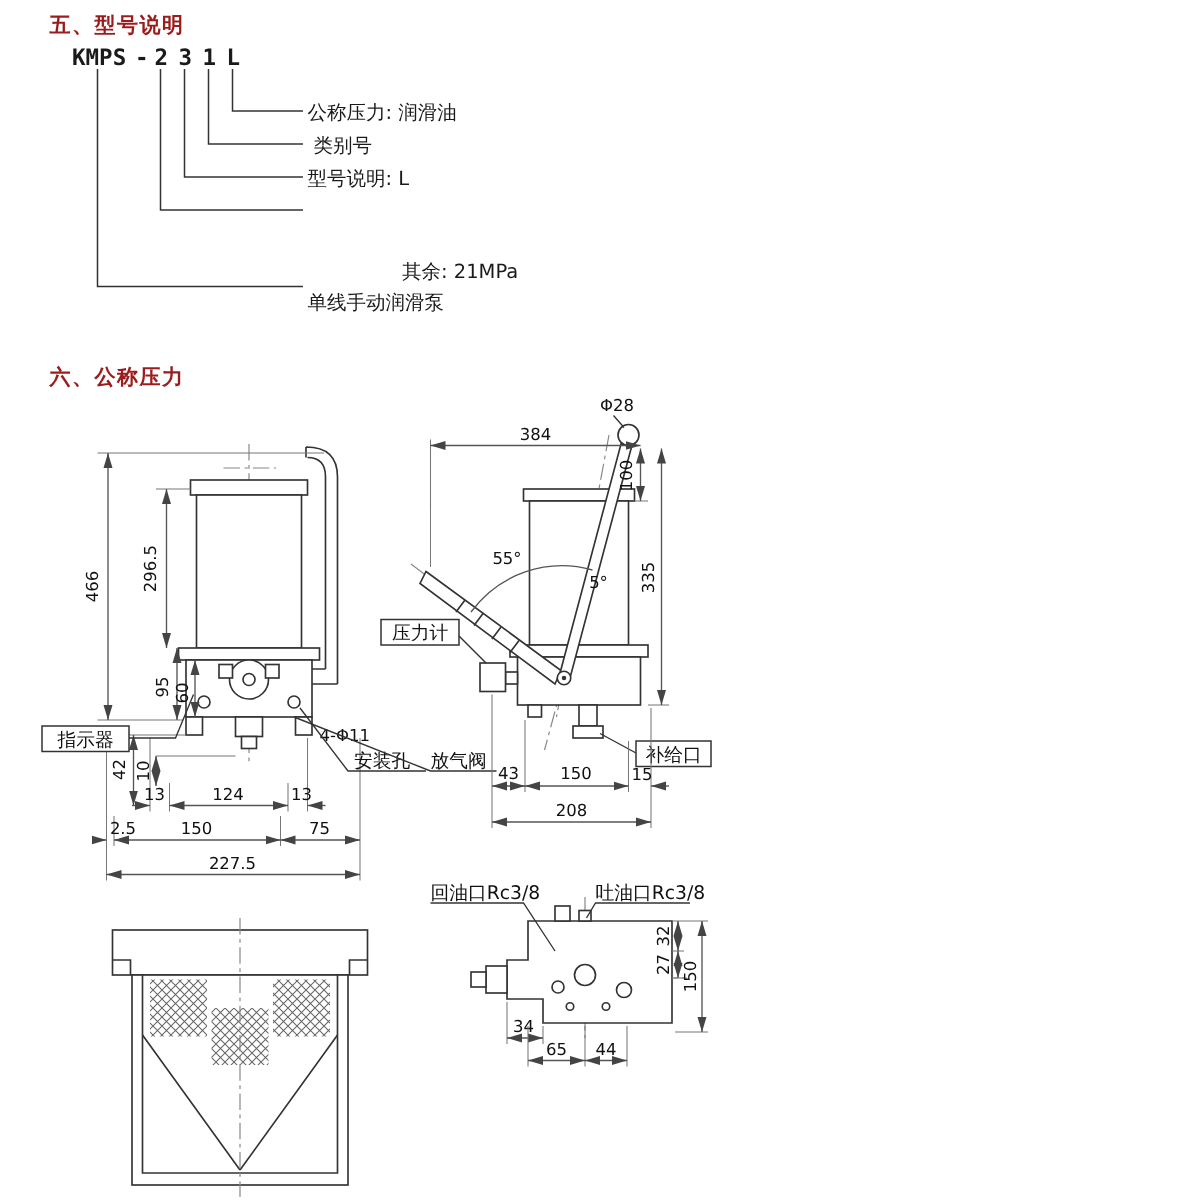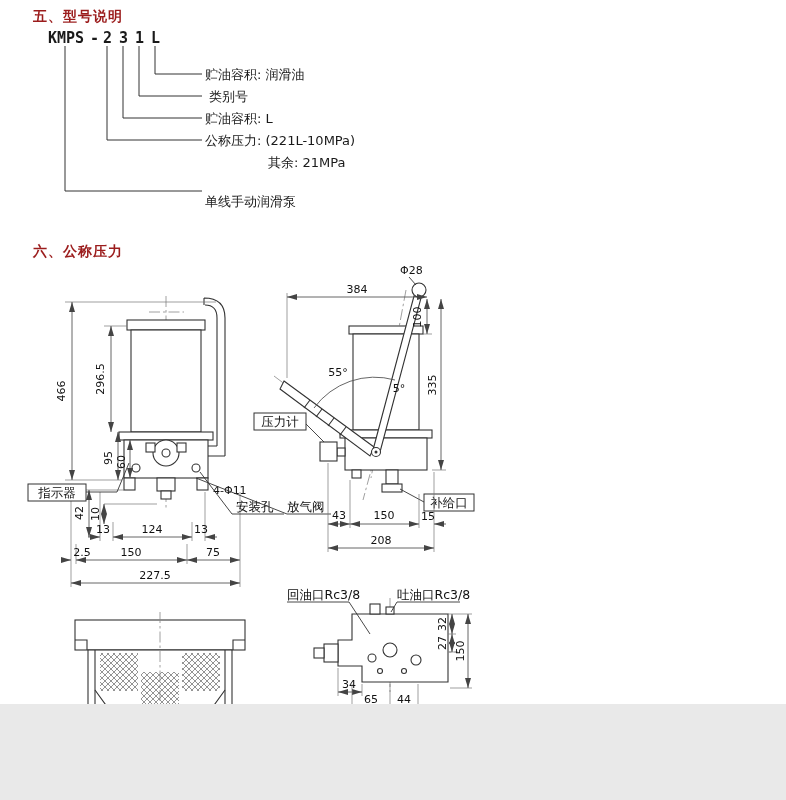--- a/index.html
+++ b/index.html
@@ -1,17 +1,17 @@
 <!DOCTYPE html>
 <html><head>
 <meta charset="utf-8">
 <style>
   * { margin:0; padding:0; box-sizing:border-box; }
   body { background:#e9e9e9; }
-  .page { position:relative; width:786px; height:704px; background:#ffffff;
+  .page { position:relative; width:786px; height:800px; background:#ffffff;
           font-family:"DejaVu Sans","Liberation Sans",sans-serif; overflow:hidden; margin:0 auto; }
   .sec-title { position:absolute; left:33px; font-size:14px; font-weight:bold;
                color:#9b1c1c; letter-spacing:1px; white-space:nowrap; }
   .code-part { position:absolute; top:29px; font-family:"DejaVu Sans Mono","Liberation Mono",monospace;
                font-size:15px; font-weight:bold; color:#1a1a1a; }
   .model-label { position:absolute; font-size:13px; color:#1a1a1a; white-space:nowrap; }
   svg { position:absolute; left:0; }
   svg text { font-family:"DejaVu Sans","Liberation Sans",sans-serif; font-size:11px; fill:#111; }
   svg text.cjk { font-size:12.5px; }
   .ol  { fill:none; stroke:#333; stroke-width:1.1; }
@@ -35,25 +35,24 @@
     <span class="code-part" style="left:103px">2</span>
     <span class="code-part" style="left:119px">3</span>
     <span class="code-part" style="left:135px">1</span>
     <span class="code-part" style="left:151px">L</span>
   </div>
 
   <svg style="top:0" width="786" height="230" viewBox="0 0 786 230">
     <path d="M65,46 V191 H202 M107,46 V140 H202 M123,46 V118 H202 M139,46 V96 H202 M155,46 V74 H202" fill="none" stroke="#333" stroke-width="1"></path>
   </svg>
 
-  <div class="model-label" style="left:205px; top:66px">贮油容积: 润滑油</div>
+  <div class="model-label" style="left:205px; top:66px">公称压力: 润滑油</div>
   <div class="model-label" style="left:209px; top:88px">类别号</div>
-  <div class="model-label" style="left:205px; top:110px">贮油容积: L</div>
-  <div class="model-label" style="left:205px; top:132px">公称压力: (221L-10MPa)</div>
-  <div class="model-label" style="left:268px; top:154px">其余: 21MPa</div>
+  <div class="model-label" style="left:205px; top:110px">型号说明: L</div>
+  <div class="model-label" style="left:268px; top:172px">其余: 21MPa</div>
   <div class="model-label" style="left:205px; top:193px">单线手动润滑泵</div>
 
   <div class="sec-title" style="top:243px">六、公称压力</div>
 
   <svg style="top:255px" width="786" height="545" viewBox="0 255 786 545">
     <defs>
       <marker id="arr" markerWidth="11" markerHeight="8" refX="10" refY="4" orient="auto-start-reverse" markerUnits="userSpaceOnUse">
         <path d="M0,1 L10,4 L0,7 Z" fill="#444"></path>
       </marker>
       <pattern id="hatch" width="6" height="6" patternUnits="userSpaceOnUse">

